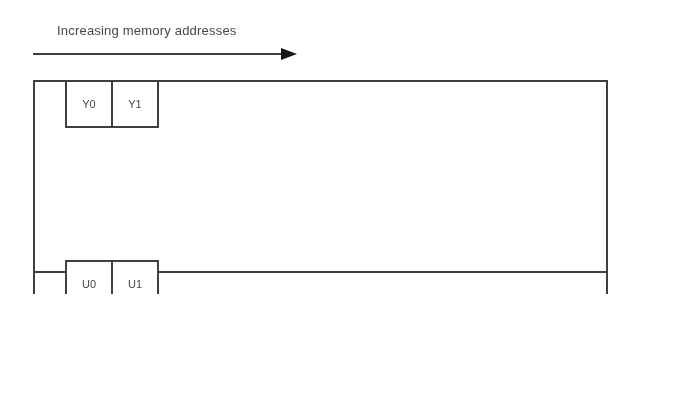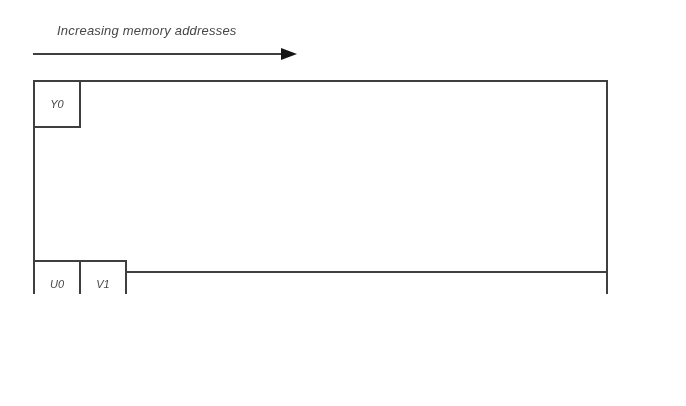--- a/index.html
+++ b/index.html
@@ -12,21 +12,20 @@
   html, body {
     background: var(--background);
     font-family: "Liberation Sans", sans-serif;
   }
   .canvas {
     position: relative;
     width: 686px;
     height: 294px;
     background: var(--background);
     overflow: hidden;
-    font-style: italic;
   }
   .mem-label {
     position: absolute;
     left: 57px;
     top: 23px;
     font-size: 13px;
     letter-spacing: 0.2px;
     color: var(--text);
     white-space: nowrap;
   }
@@ -75,39 +74,41 @@
   .cell {
     width: 48px;
     height: 48px;
     border: 2px solid var(--stroke);
     background: var(--background);
     display: flex;
     align-items: center;
     justify-content: center;
     font-size: 11px;
     color: var(--text);
+    margin-left: 32px;
   }
   .cell + .cell { margin-left: -2px; }
 </style>
 </head>
 <body>
 
 <div class="canvas">
 
   <div class="mem-label">Increasing memory addresses</div>
 
   <div class="arrow-line"></div>
   <div class="arrow-head"></div>
 
   <div class="outer-rect">
     <div class="plane-divider"></div>
   </div>
 
   <div class="cell-row row-y">
     <div class="cell">Y0</div>
+    <div class="cell">Y1</div>
   </div>
 
   <div class="cell-row row-uv">
     <div class="cell">U0</div>
-    <div class="cell">V1</div>
+    <div class="cell">U1</div>
   </div>
 
 </div>
 
 </body></html>

